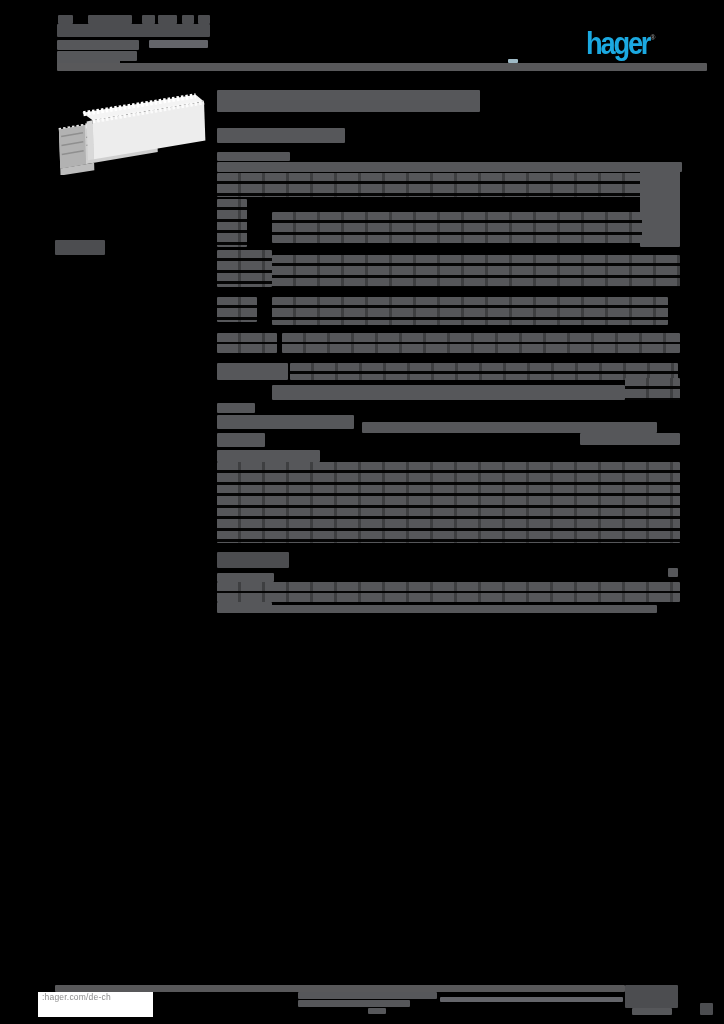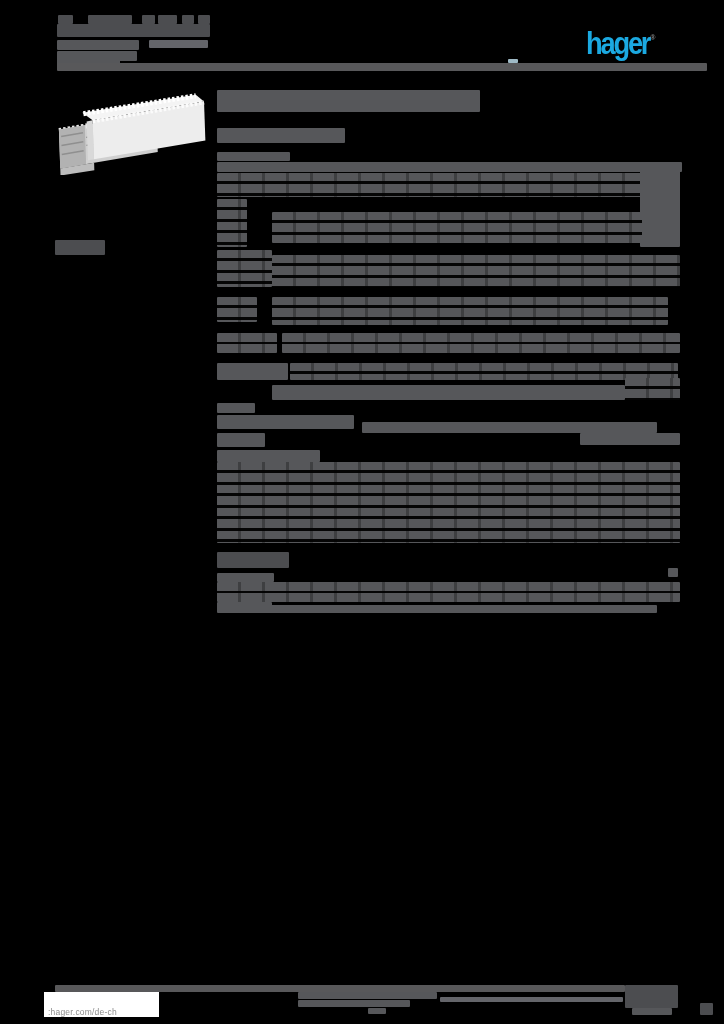--- a/index.html
+++ b/index.html
@@ -13,22 +13,22 @@
   .texture{background-image:
       repeating-linear-gradient(90deg, rgba(0,0,0,0) 0 21px, rgba(0,0,0,0.28) 21px 24px),
       repeating-linear-gradient(180deg, #56575a 0 8.5px, #050505 8.5px 11.5px);
       background-color:transparent;}
   #logo{position:absolute;left:586px;top:24px;width:110px;height:30px;
         color:#1BA9E1;font-weight:bold;font-size:31px;line-height:28px;
         letter-spacing:-2.5px;transform:scaleX(.88);transform-origin:left top;
         white-space:nowrap;}
   #logo .reg{font-size:8px;color:#8a8a8a;letter-spacing:0;vertical-align:14px;margin-left:1px;}
   #product-image{position:absolute;left:57px;top:87px;width:150px;height:88px;}
-  #site-box{position:absolute;left:44px;top:992px;width:115px;height:25px;background:#ffffff;
-            display:flex;align-items:flex-end;}
+  #site-box{position:absolute;left:38px;top:992px;width:115px;height:25px;background:#ffffff;
+            display:flex;align-items:flex-start;}
   #site-link{color:#8c8c8c;font-size:8.5px;padding-left:4px;letter-spacing:0.2px;
              text-decoration:none;cursor:pointer;}
 </style>
 </head>
 <body>
 
 <div id="page">
 
   <div id="logo"><span>hager</span><span class="reg">®</span></div>
 

